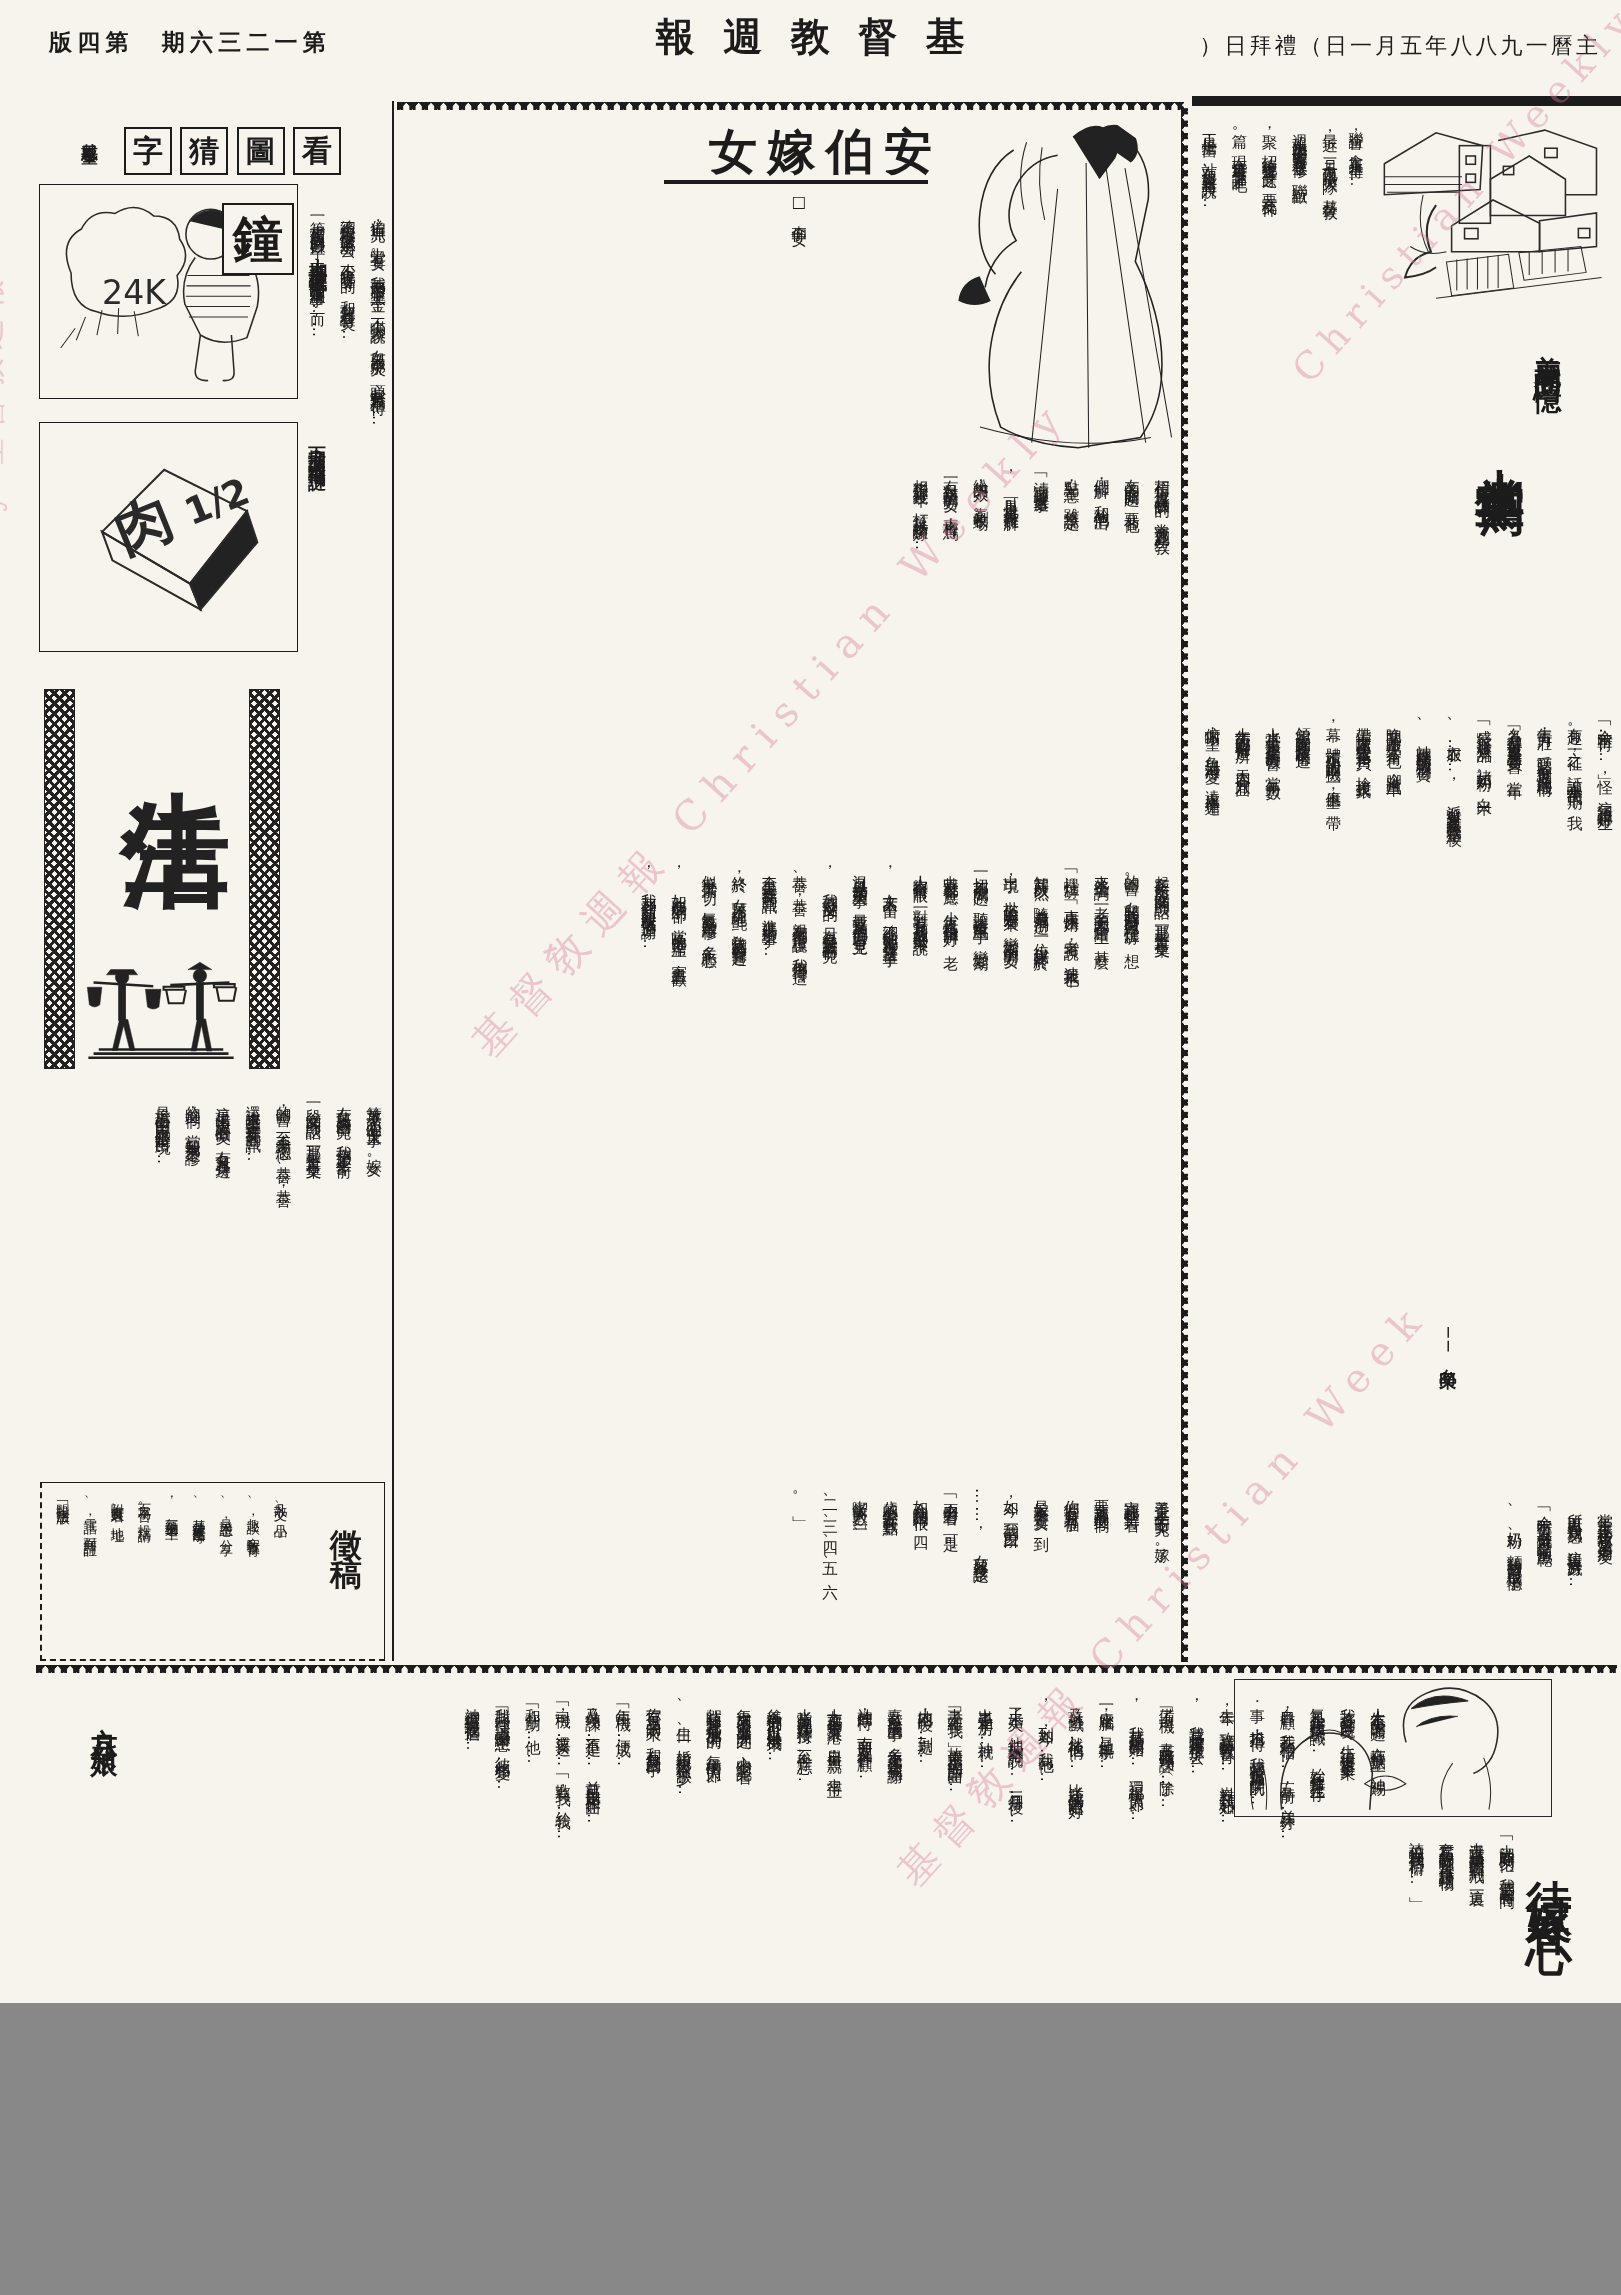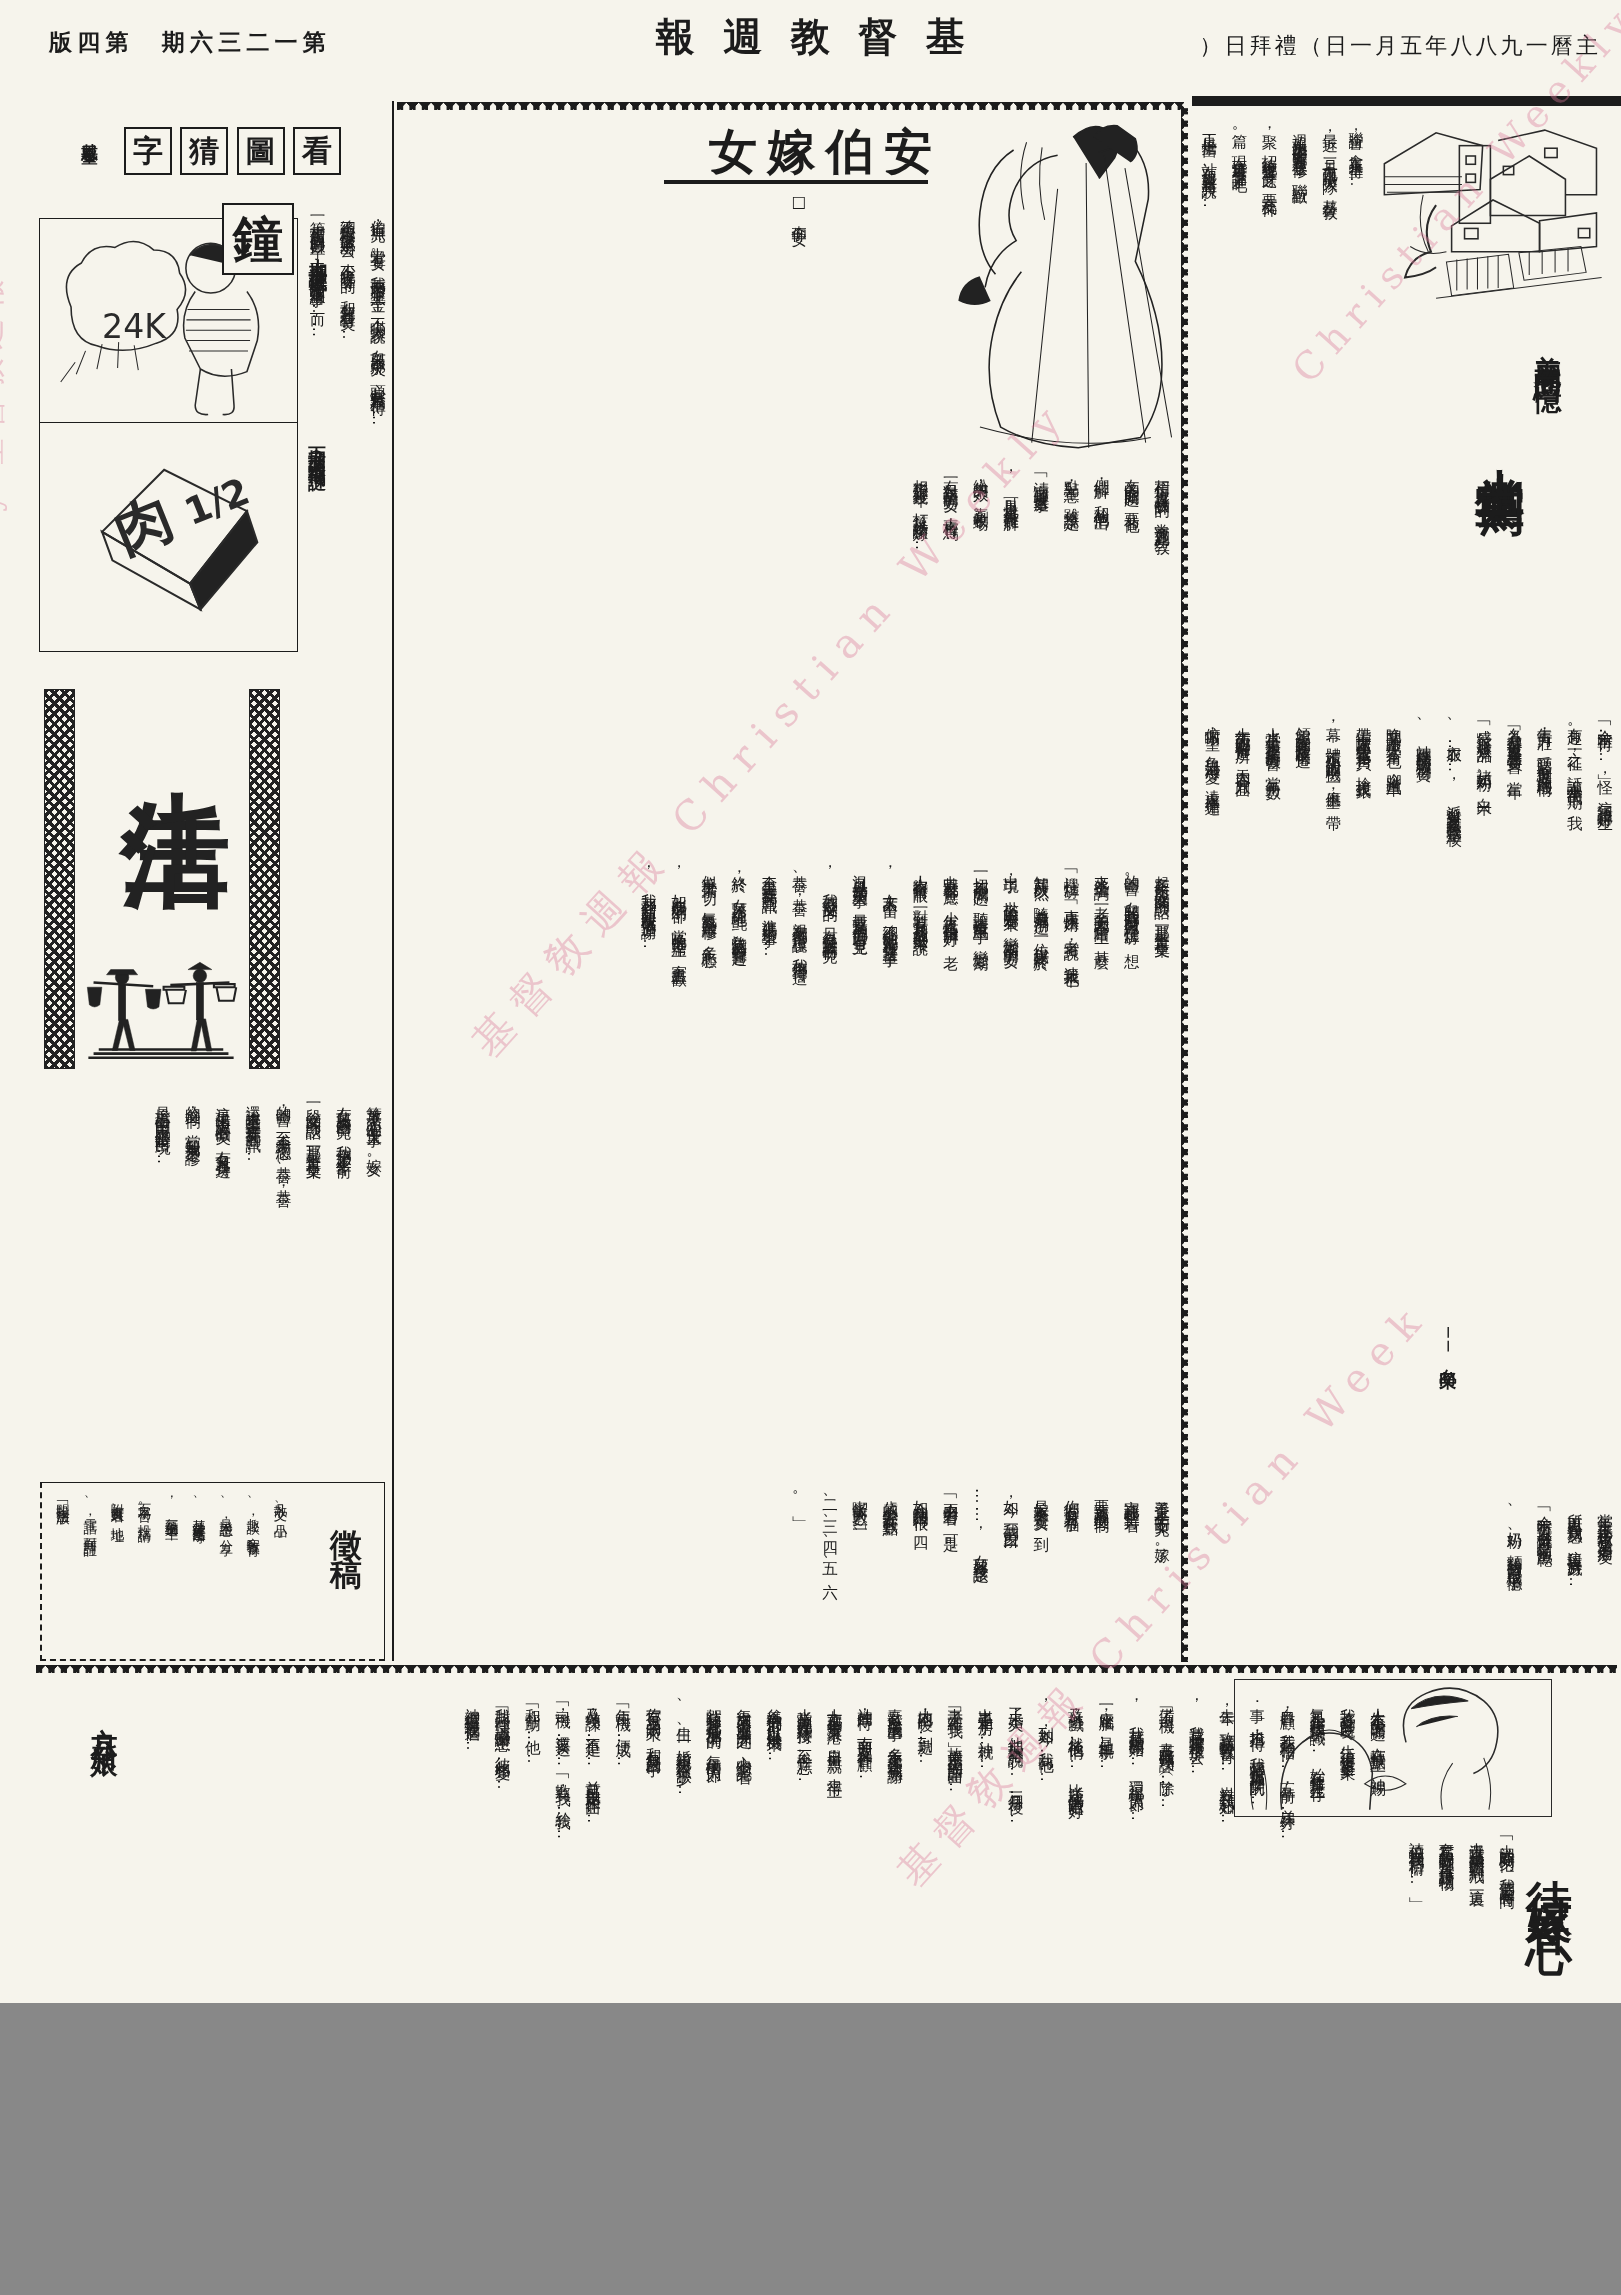--- a/index.html
+++ b/index.html
@@ -179,21 +179,21 @@
     </div>
 
   <div class="abs v" style="left:78px;top:130px;height:78px;font-size:16.6px;font-weight:bold;letter-spacing:2.1px;">戴恩童</div>
   <div class="abs" style="left:124px;top:127px;display:flex;flex-direction:row-reverse;gap:8.3px;">
     <div class="pbox">看</div>
     <div class="pbox">圖</div>
     <div class="pbox">猜</div>
     <div class="pbox">字</div>
   </div>
 
-  <div class="abs panel" style="left:39px;top:218px;width:257px;height:213px;">
+  <div class="abs panel" style="left:39px;top:184px;width:257px;height:213px;">
     <svg width="253" height="209" viewBox="0 0 489 404" stroke="#2a2a2a" fill="none" stroke-width="3">
       <path d="M60 170 q-25 -60 20 -85 q20 -40 65 -30 q40 -25 75 5 q45 0 50 45 q25 35 -5 70 q10 50 -40 65 q-60 25 -115 5 q-50 -10 -50 -75 Z"></path>
       <path d="M70 300 l18 -45 M110 290 l10 -48 M150 288 l2 -50 M190 292 l-8 -48 M40 315 l28 -38" stroke-width="2"></path>
       <circle cx="330" cy="95" r="48"></circle>
       <path d="M290 70 q30 -35 80 -10 l5 30" fill="#222"></path>
       <path d="M300 140 q-30 40 -20 90 l30 60 q40 25 90 5 l20 -60 q10 -55 -20 -95"></path>
       <path d="M285 175 h120 M283 195 h124 M282 215 h126 M284 235 h122 M288 255 h114" stroke-width="2"></path>
       <path d="M310 290 l-10 70 q0 20 25 18 M370 290 l5 70 q2 20 -22 18" stroke-width="3"></path>
       <text x="120" y="230" font-size="64" fill="#2a2a2a" stroke="none">24K</text>
     </svg>

